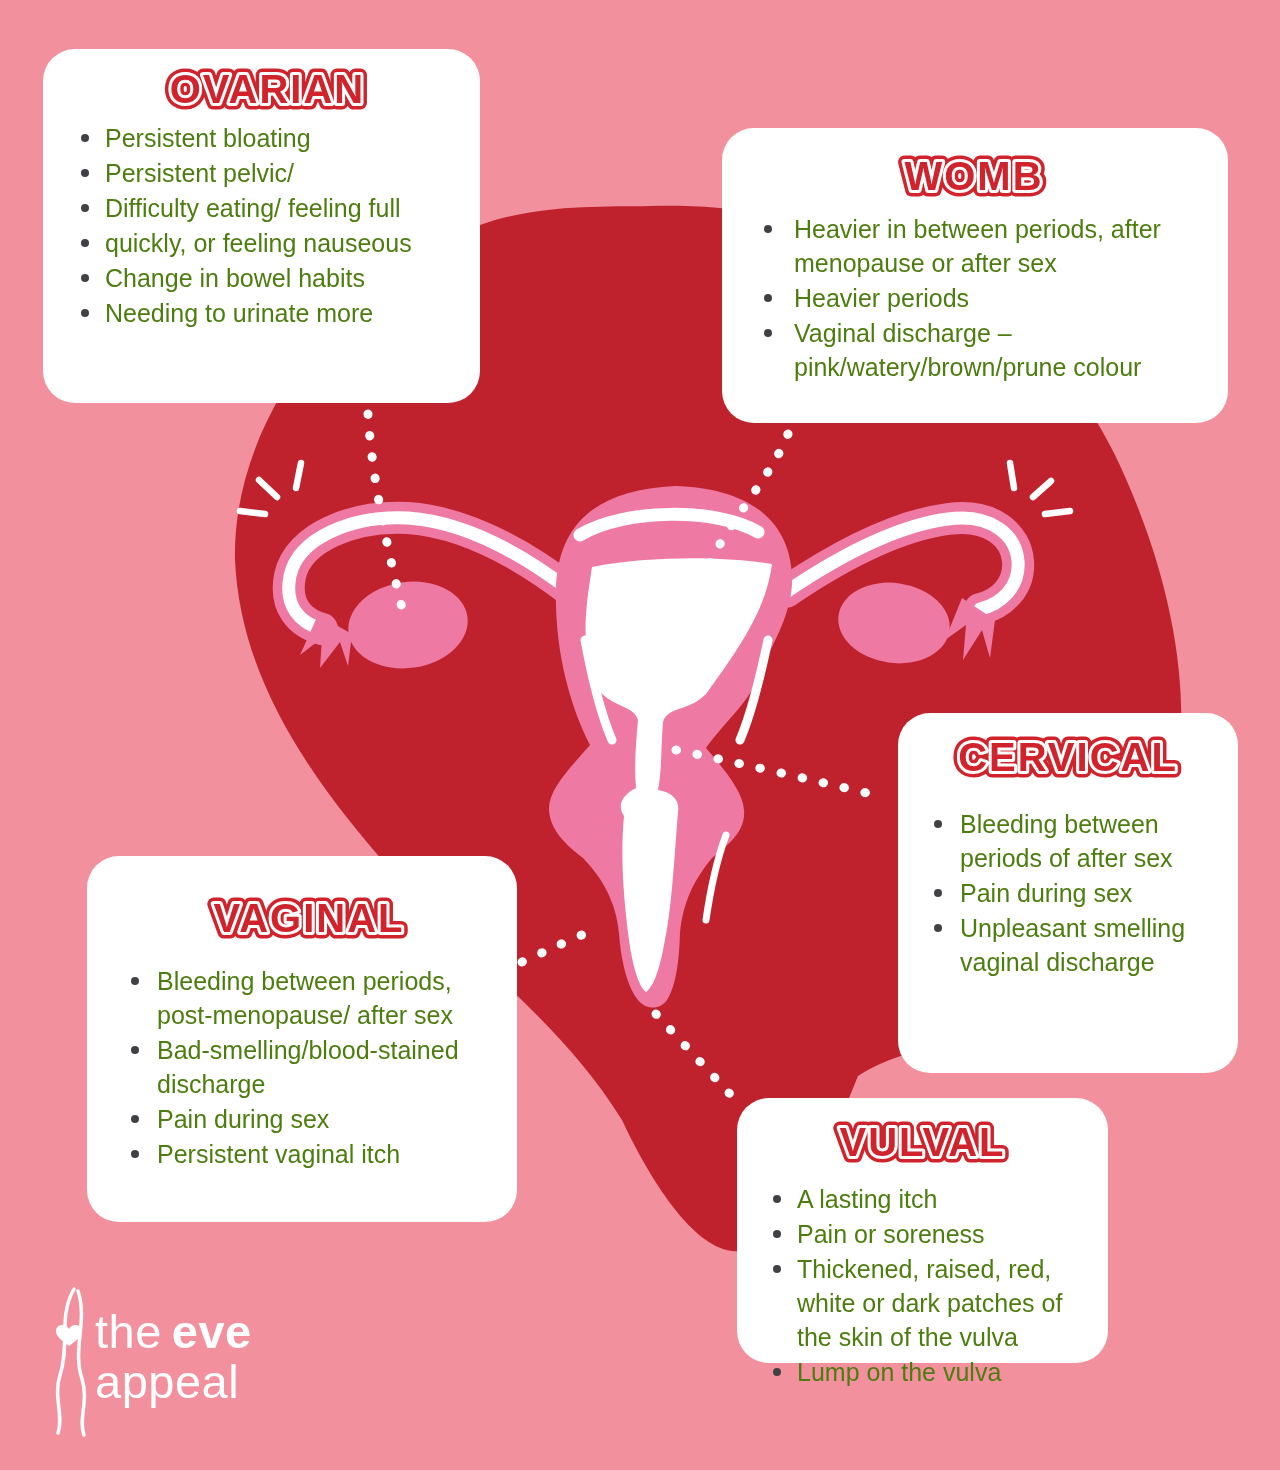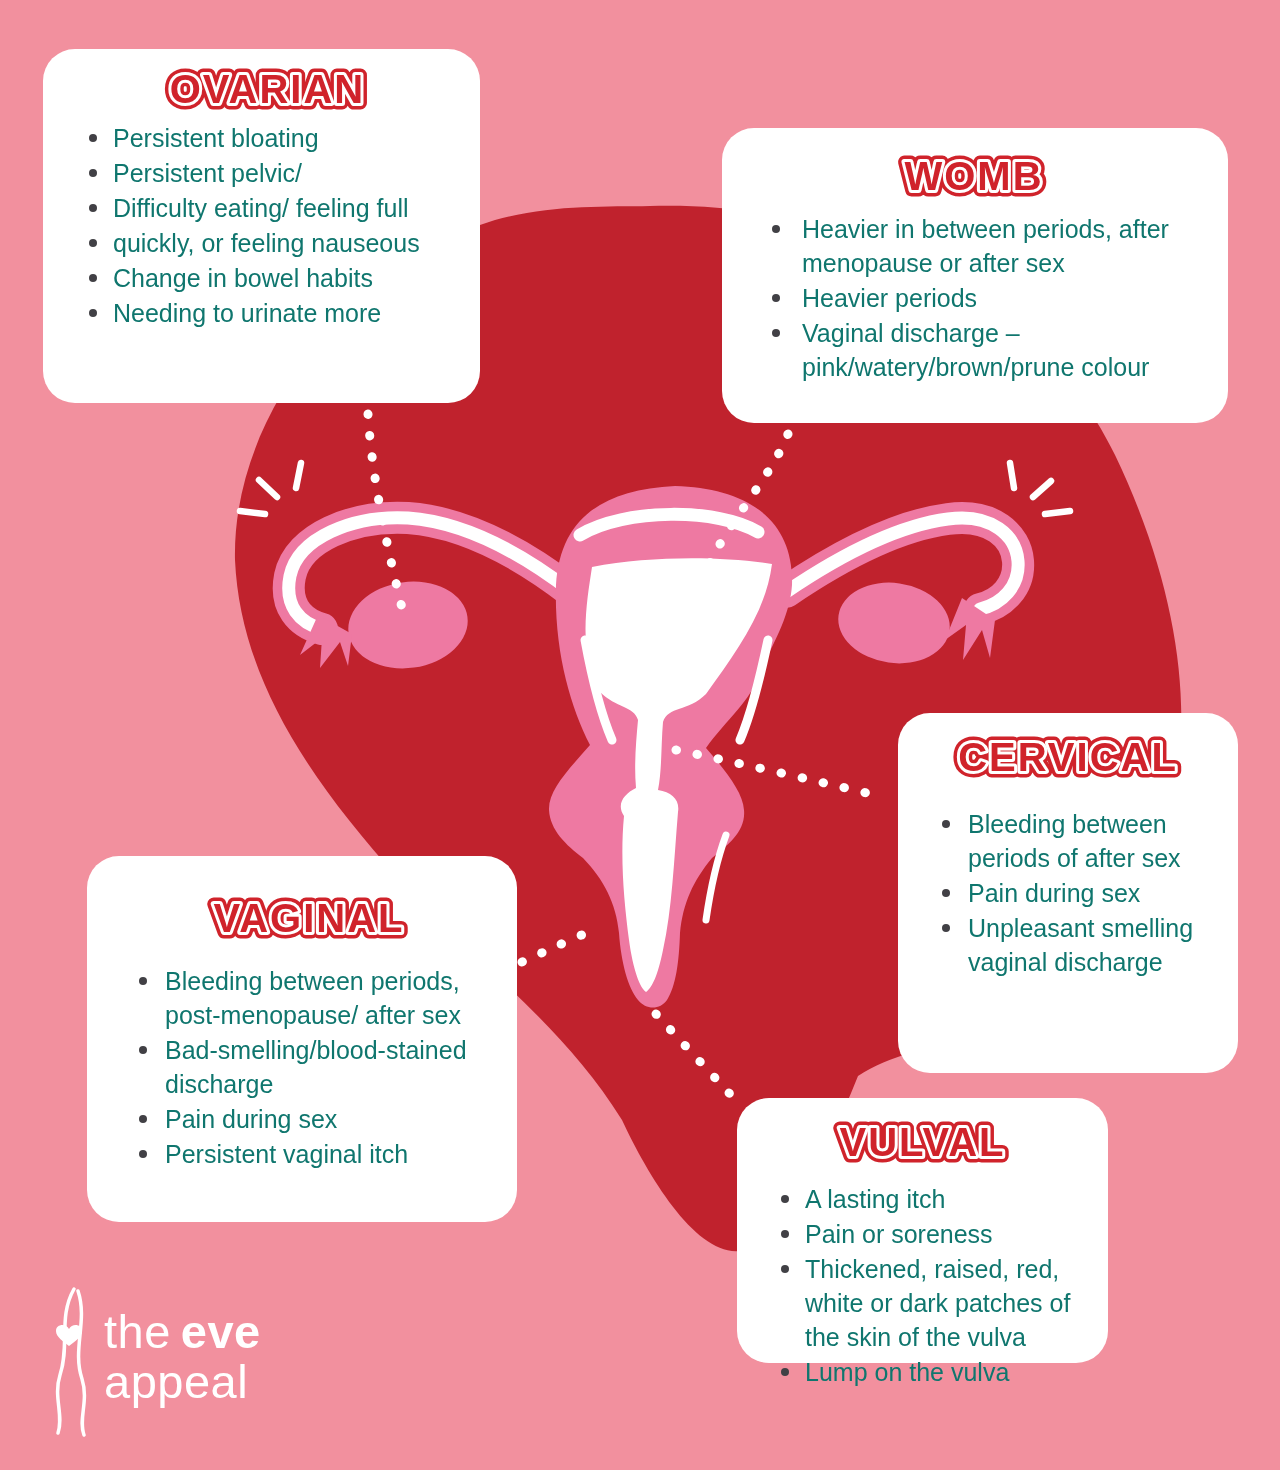--- a/index.html
+++ b/index.html
@@ -25,22 +25,22 @@
   }
   .title-svg{display:block;width:100%;height:52px;overflow:visible;}
   .title-svg text{
     font-family:"Liberation Sans", sans-serif;font-weight:bold;
     font-size:40px;letter-spacing:2px;text-anchor:middle;
   }
   .t-outer{fill:none;stroke:#d0232b;stroke-width:13;stroke-linejoin:round;paint-order:stroke;}
   .t-mid{fill:#ffffff;stroke:#ffffff;stroke-width:6;stroke-linejoin:round;paint-order:stroke;}
   .t-core{fill:#d0232b;}
   ul.symptoms{
-    list-style:none;margin:12px;padding:0;
-    color:#0f766e;font-size:25px;line-height:34px;
+    list-style:none;margin:4px;padding:0;
+    color:#4d7c0f;font-size:25px;line-height:34px;
   }
   ul.symptoms li{position:relative;margin:0 0 1px 0;}
   ul.symptoms li::before{
     content:"";position:absolute;left:10px;top:13px;width:8px;height:8px;
     border-radius:50%;background:#414045;
   }
   
   #box-ovarian {left:43px; top:49px;  width:437px;height:354px;padding:14px 12px 0 24px;}
   #box-ovarian  li{padding-left:34px;}
   #box-ovarian  ul{margin-top:6px;}
@@ -52,21 +52,21 @@
   #box-cervical ul{margin-top:24px;}
   #box-vaginal {left:87px; top:856px; width:430px;height:366px;padding:36px 16px 0 30px;}
   #box-vaginal  li{padding-left:36px;}
   #box-vaginal  ul{margin-top:20px;}
   #box-vulval  {left:737px;top:1098px;width:371px;height:265px;padding:18px 22px 0 22px;}
   #box-vulval   li{padding-left:34px;}
   #box-vulval   ul{margin-top:14px;}
   
   .logo{position:absolute;left:48px;top:1283px;z-index:2;display:flex;color:#ffffff;}
   .logo-icon{width:44px;height:154px;flex:none;}
-  .logo-text{margin-left:12px;margin-top:24px;font-size:47px;line-height:50px;letter-spacing:0.5px;}
+  .logo-text{margin-left:3px;margin-top:24px;font-size:47px;line-height:50px;letter-spacing:0.5px;}
   .logo-text .bold{font-weight:bold;}
 </style>
 </head>
 <body>
 
 <div id="stage">
 
   <svg class="scene" width="1280" height="1470" viewBox="0 0 1280 1470">
 
     <path class="blob" d="M 650 206

